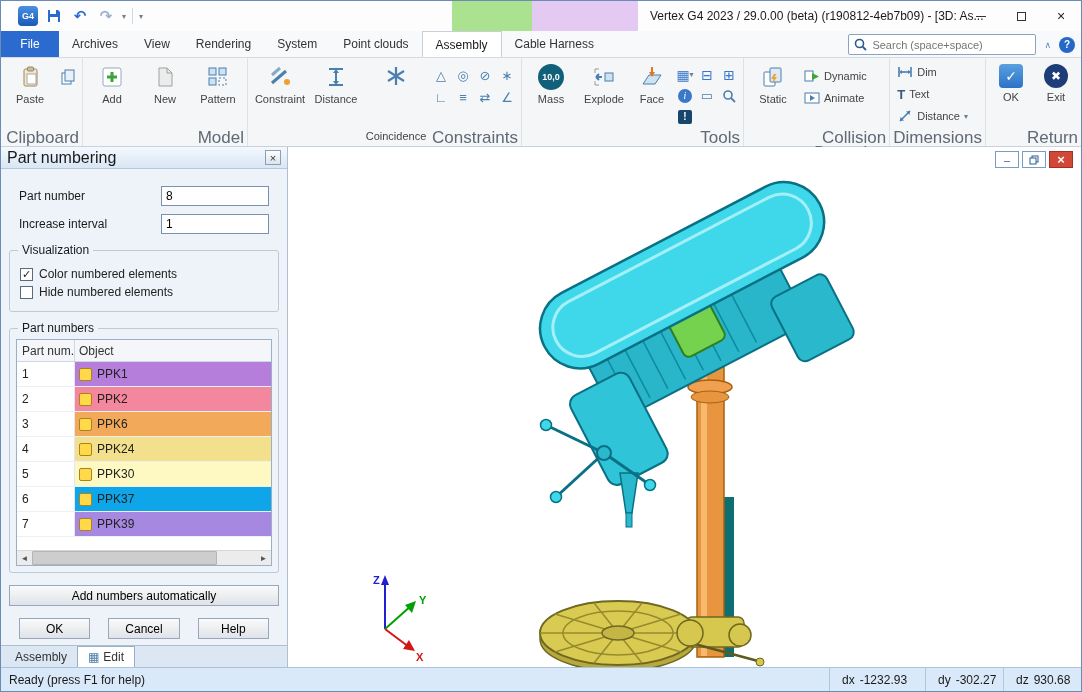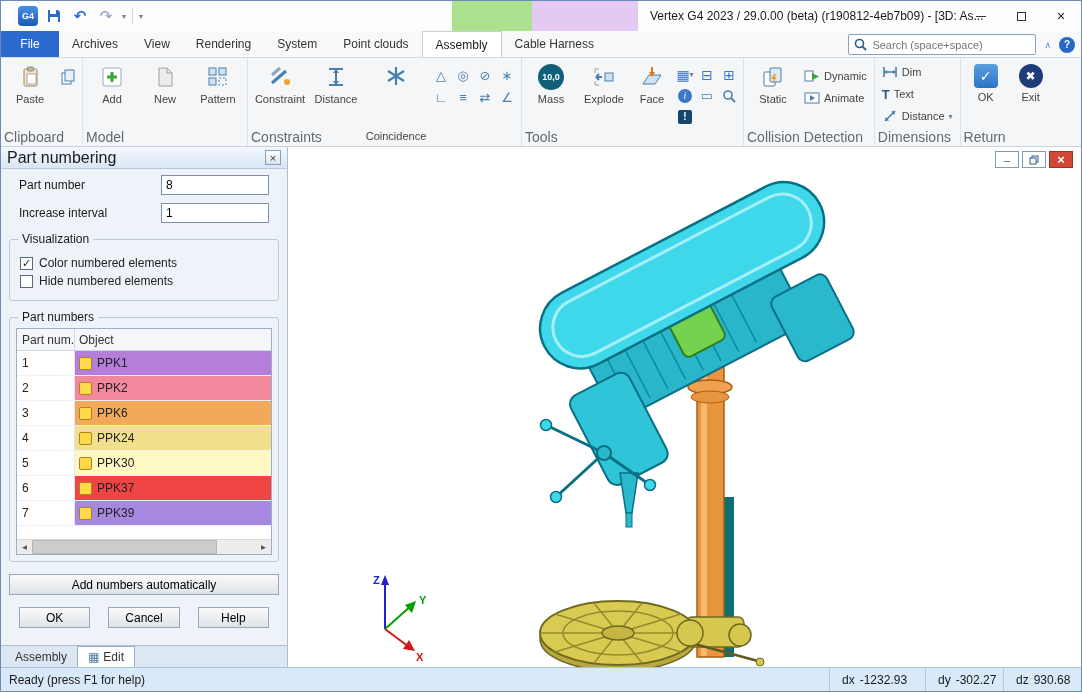--- a/index.html
+++ b/index.html
@@ -33,21 +33,21 @@
 .search-wrap{position:absolute;right:6px;top:30px;height:27px;display:flex;align-items:center;gap:8px;padding-left:47px;}
 .search-box{width:188px;height:21px;background:#fff;border:1px solid #8aa4c0;border-radius:2px;display:flex;align-items:center;padding:0 5px;gap:5px;}
 .search-box input{border:none;outline:none;flex:1;font-size:11px;color:#555;font-family:inherit;background:transparent;}
 .chev{color:#5a8ac0;font-size:9px;cursor:pointer;}
 .help-btn{width:16px;height:16px;border-radius:50%;background:#2668c8;color:#fff;font-size:10px;font-weight:bold;display:flex;align-items:center;justify-content:center;cursor:pointer;}
 
 
 .ribbon{position:absolute;left:0;top:57px;right:0;height:89px;background:#f5f6f7;border-bottom:1px solid #c9d1da;display:flex;}
 .rgroup{display:flex;flex-direction:column;border-right:1px solid #dde2e7;padding:2px 3px 0 3px;}
 .rcontent{flex:1;display:flex;align-items:flex-start;gap:1px;}
-.rgroup-label{height:16px;line-height:15px;font-size:14px;color:#5f6a75;text-align:left;}
+.rgroup-label{height:16px;line-height:15px;font-size:17px;color:#5f6a75;text-align:right;}
 .rbtn{width:52px;height:68px;display:flex;flex-direction:column;align-items:center;padding-top:4px;gap:3px;border-radius:2px;cursor:pointer;}
 .rbtn .rlabel{font-size:11px;color:#444;text-align:center;line-height:12px;}
 .ricon{width:26px;height:26px;display:flex;align-items:center;justify-content:center;}
 .sgrid{display:grid;grid-template-columns:repeat(4,22px);grid-auto-rows:22px;margin-top:4px;}
 .sgrid3{display:grid;grid-template-columns:repeat(3,22px);grid-auto-rows:21px;margin-top:4px;}
 .sbtn{display:flex;align-items:center;justify-content:center;font-size:13px;color:#4a7fae;cursor:pointer;border-radius:2px;}
 .mini-col{display:flex;flex-direction:column;justify-content:flex-start;gap:2px;padding-top:6px;}
 .mini-row{display:flex;align-items:center;gap:4px;height:20px;padding:0 4px;font-size:11px;color:#444;cursor:pointer;border-radius:2px;}
 .mass-badge{width:26px;height:26px;border-radius:50%;background:#10607a;color:#fff;font-size:9px;font-weight:bold;display:flex;align-items:center;justify-content:center;}
 .ok-icon{width:24px;height:24px;border-radius:4px;background:linear-gradient(#5aa0e0,#2b72c8);color:#fff;font-weight:bold;font-size:14px;display:flex;align-items:center;justify-content:center;}
@@ -391,21 +391,21 @@
       <div class="rgroup-label">Return</div>
     </div>
   </div>
 
   <div class="panel">
     <div class="panel-header">
       <span class="ph-title">Part numbering</span>
       <span class="pclose">×</span>
     </div>
 
-    <div class="frow" style="margin-top:6px;gap:41px;">
+    <div class="frow" style="margin-top:17px;gap:41px;">
       <label>Part number</label>
       <input class="finput" value="8" style="">
     </div>
     <div class="frow">
       <label>Increase interval</label>
       <input class="finput" value="1" style="">
     </div>
 
     <div class="fieldset">
       <span class="flabel">Visualization</span>
@@ -456,21 +456,21 @@
         </div>
         <div class="pt-row">
           <span class="pt-num">5</span>
           <span class="pt-obj" style="background-color: #fef9c3;">
               <span class="part-icon"></span>
               <span>PPK30</span>
             </span>
         </div>
         <div class="pt-row">
           <span class="pt-num">6</span>
-          <span class="pt-obj" style="background-color: #ef4444;">
+          <span class="pt-obj" style="background-color: #0ea5e9;">
               <span class="part-icon"></span>
               <span>PPK37</span>
             </span>
         </div>
         <div class="pt-row">
           <span class="pt-num">7</span>
           <span class="pt-obj" style="background-color: rgb(167, 136, 224);">
               <span class="part-icon"></span>
               <span>PPK39</span>
             </span>

